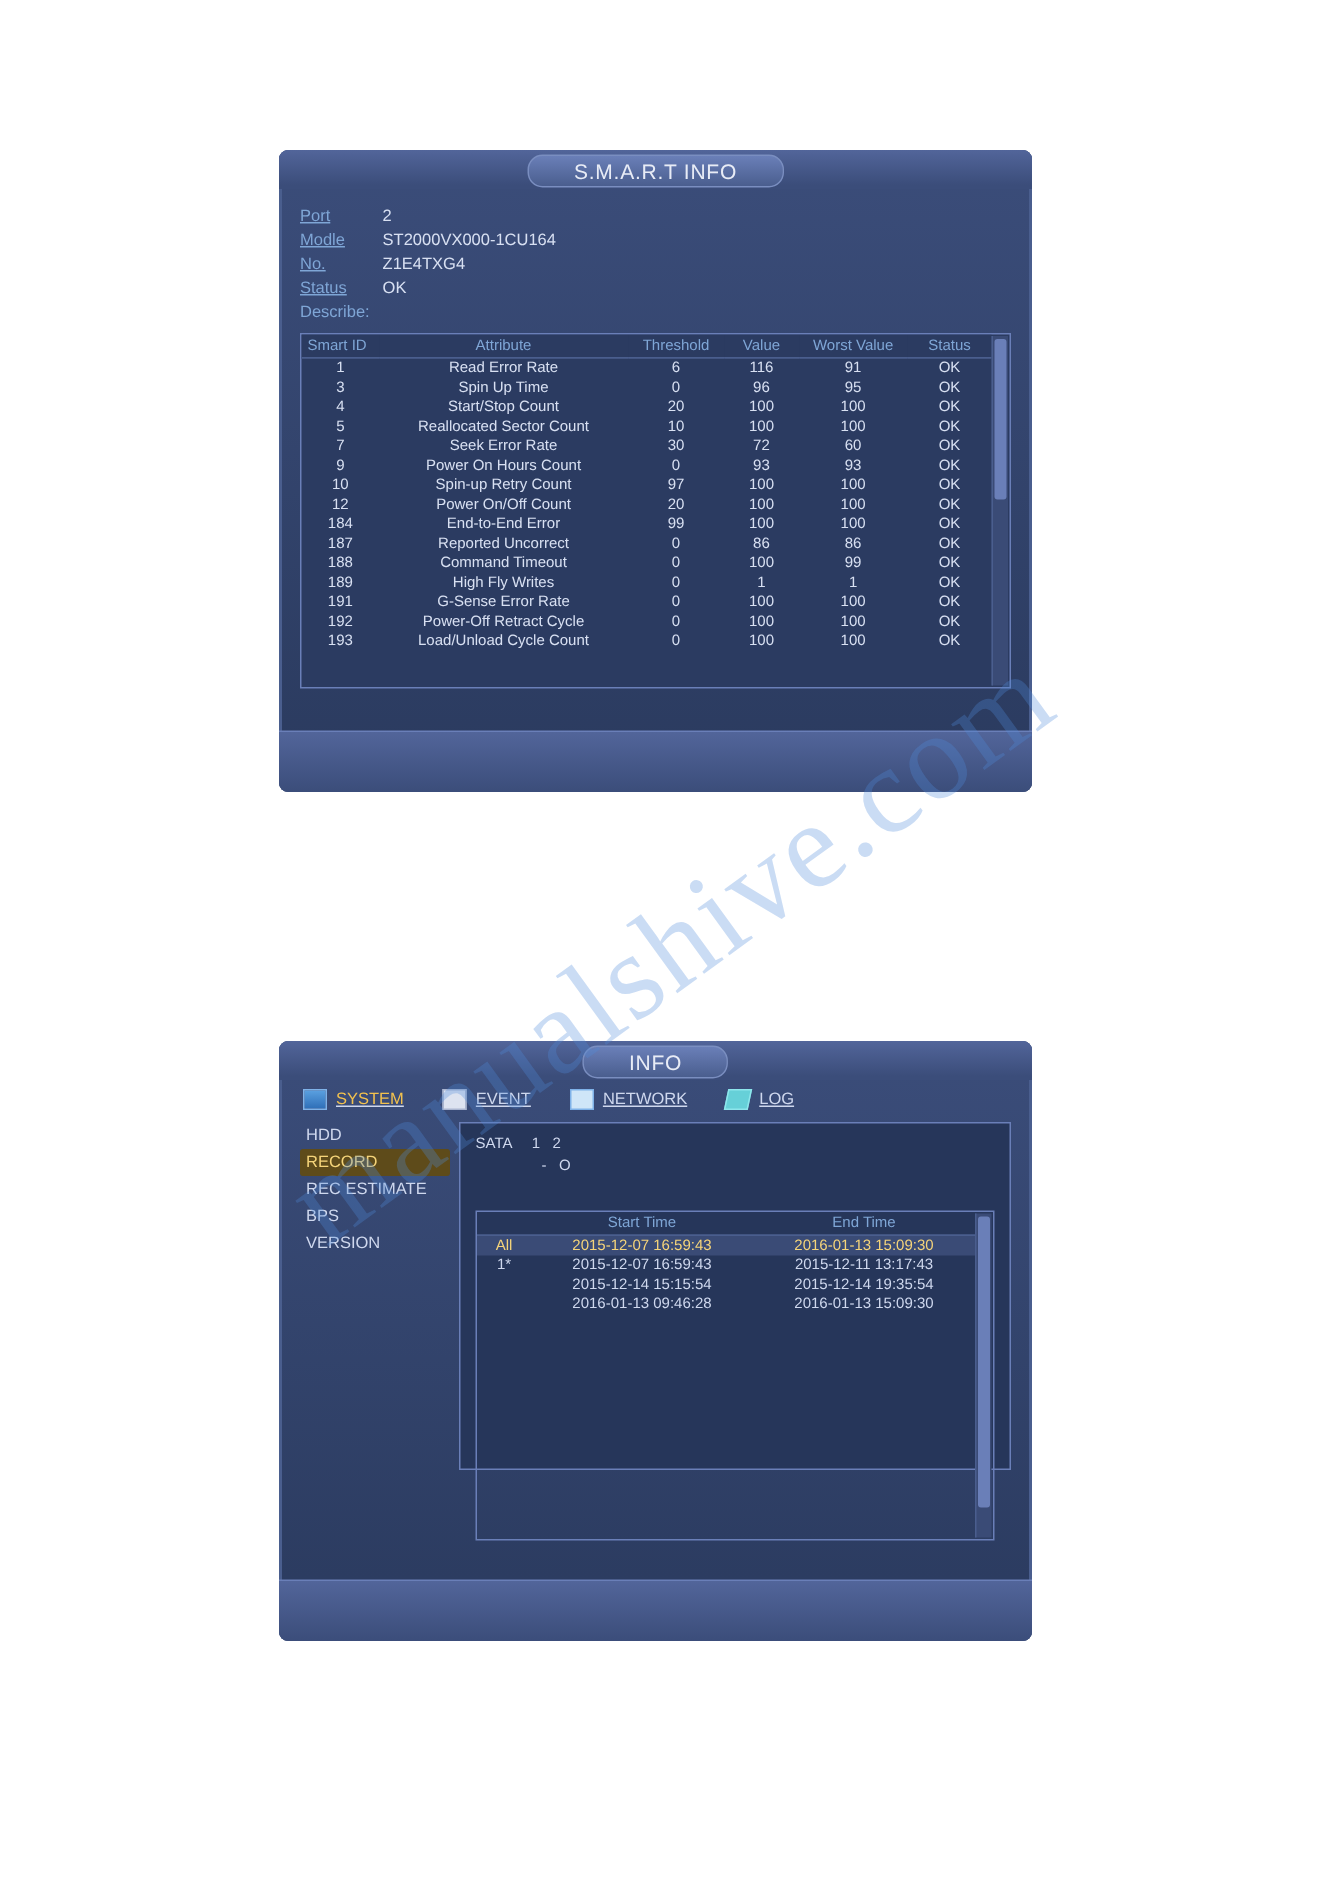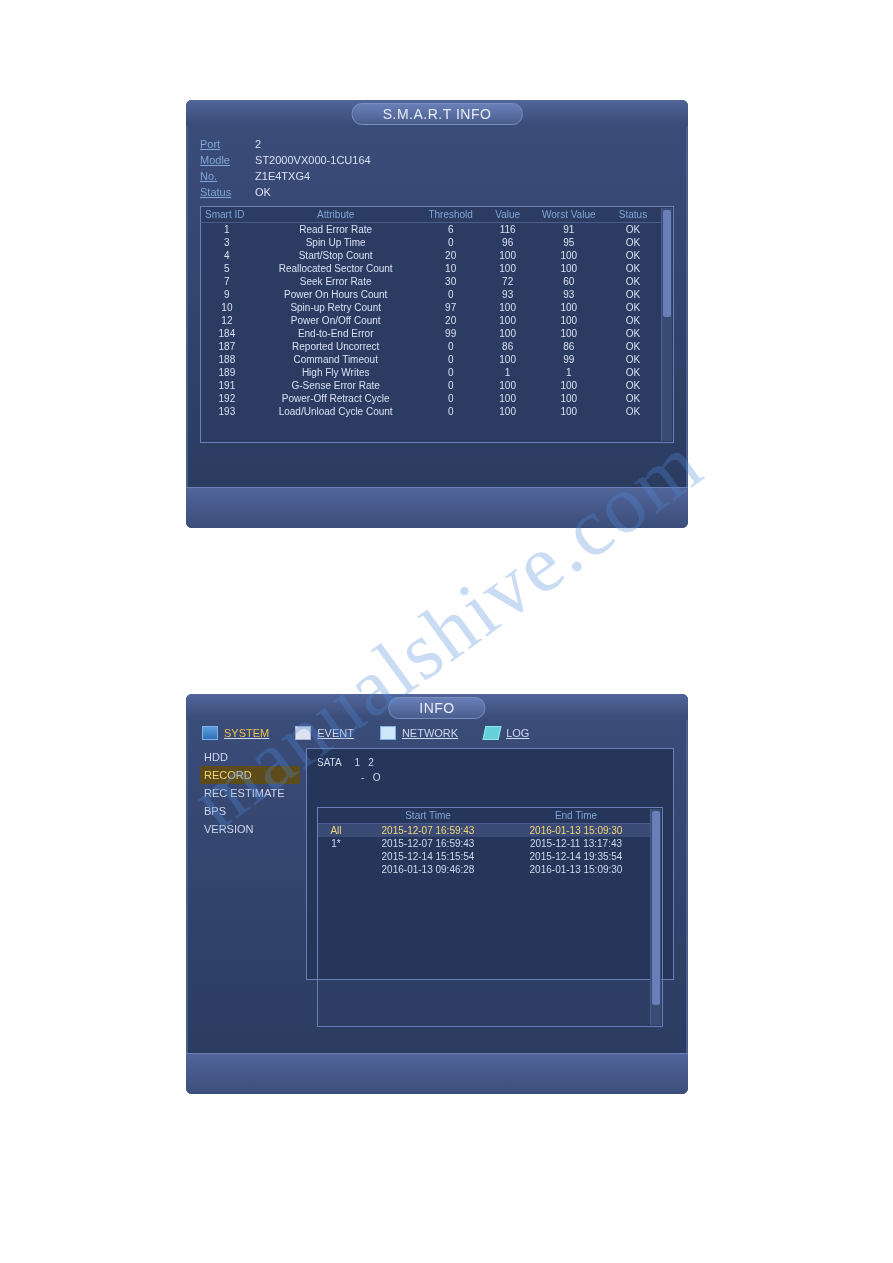--- a/index.html
+++ b/index.html
@@ -204,20 +204,23 @@
         <span class="hdr-label">Modle</span>
         <span class="hdr-val">ST2000VX000-1CU164</span>
       </div>
       <div class="hdr-row">
         <span class="hdr-label">No.</span>
         <span class="hdr-val">Z1E4TXG4</span>
       </div>
       <div class="hdr-row">
         <span class="hdr-label">Status</span>
         <span class="hdr-val">OK</span>
+      </div>
+      <div class="hdr-row">
+        <span class="hdr-label2">Describe:</span>
       </div>
 
       <div class="smart-table-wrap">
         <table class="smart-table">
           <colgroup>
             <col style="width:50px">
               <col style="width:160px">
               <col style="width:62px">
               <col style="width:48px">
               <col style="width:70px">

